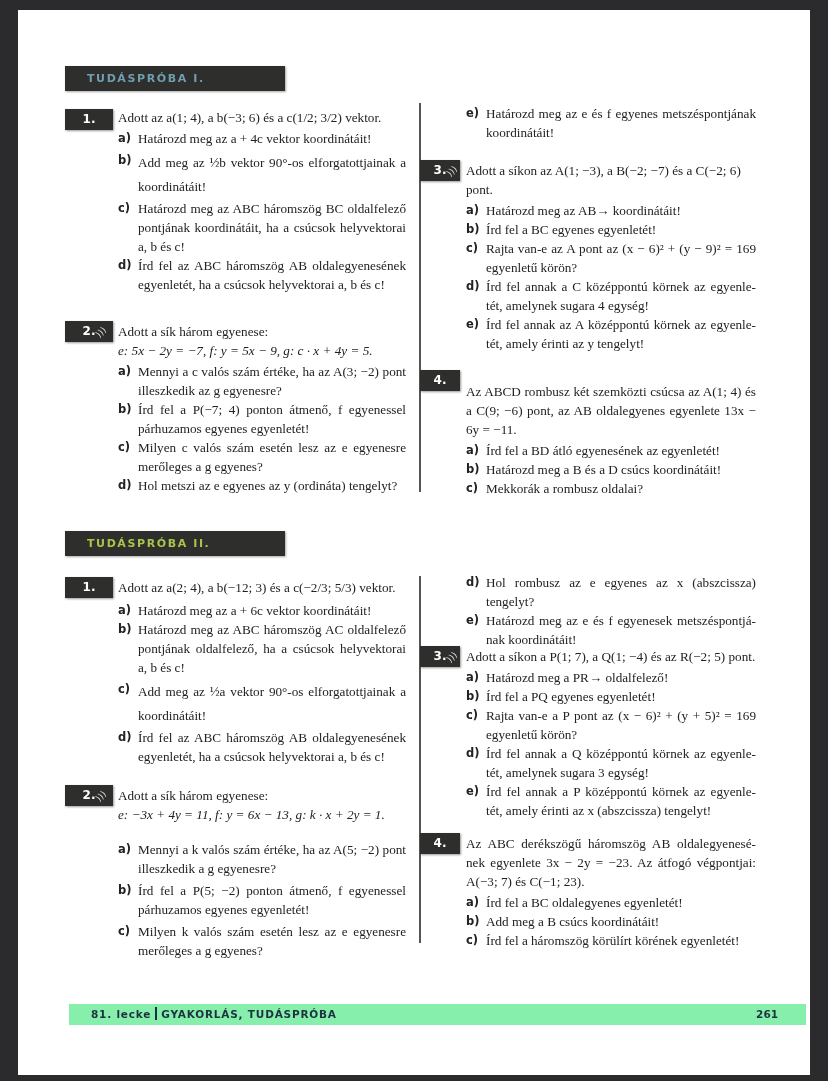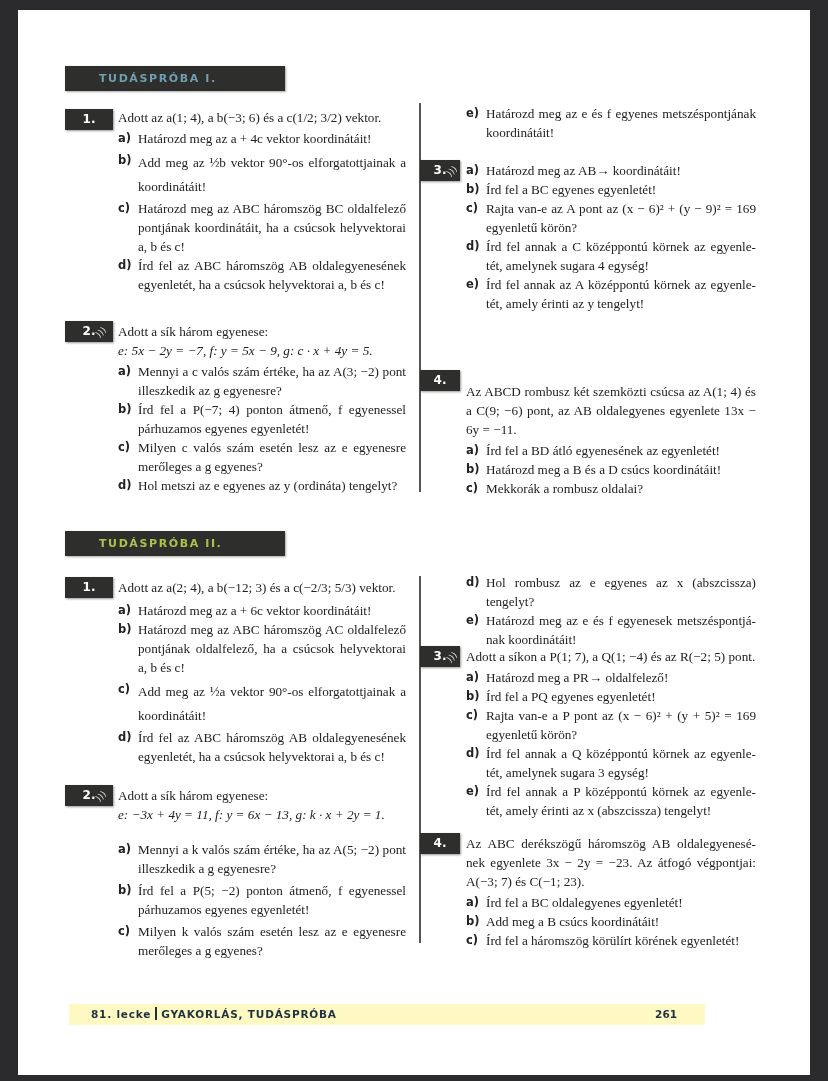--- a/index.html
+++ b/index.html
@@ -11,21 +11,21 @@
   }
   .page {
     position: absolute; left: 18px; top: 10px; width: 792px; height: 1065px;
     background: #ffffff;
   }
   .section-title {
     position: absolute; left: 47px; width: 220px; height: 25px;
     background: #2e2e2c; box-shadow: 1px 1px 2px rgba(0,0,0,0.35);
     font-family: "DejaVu Sans", sans-serif; font-weight: bold;
     font-size: 11px; letter-spacing: 1.6px; line-height: 25px;
-    padding-left: 34px; box-sizing: border-box;
+    padding-left: 22px; box-sizing: border-box;
   }
   .divider {
     position: absolute; left: 401px; width: 2px; background: #555;
   }
   .block { position: absolute; font-size: 13.2px; line-height: 19px; }
   .badge {
     position: absolute; width: 48px; height: 21px; background: #2e2e2c;
     color: #fff; font-family: "DejaVu Sans", sans-serif; font-weight: bold;
     font-size: 12px; line-height: 21px; text-align: center;
     box-shadow: 1px 1px 2px rgba(0,0,0,0.4);
@@ -35,22 +35,22 @@
     color: #ddd; font-weight: normal; transform: rotate(-45deg);
   }
   .stem { margin: 0 0 2px 0; }
   .sub { display: flex; margin: 0; }
   .sub .lbl {
     flex: 0 0 20px; font-family: "DejaVu Sans", sans-serif;
     font-weight: bold; font-size: 11.5px;
   }
   .sub .txt { flex: 1; text-align: justify; }
   .footer {
-    position: absolute; left: 69px; top: 1004px; width: 636px; height: 21px;
-    background: #fef9c3;
+    position: absolute; left: 69px; top: 1004px; width: 737px; height: 21px;
+    background: #86efac;
     font-family: "DejaVu Sans", sans-serif; font-weight: bold; font-size: 10.5px;
     color: #1f3140; line-height: 21px;
   }
   .footer .lesson { position: absolute; left: 22px; letter-spacing: 0.8px; }
   .footer .sep { display: inline-block; width: 2px; height: 13px; background: #1f3140; vertical-align: -2px; margin: 0 4px; }
   .footer .pnum { position: absolute; right: 28px; }
 </style>
 </head>
 <body>
 
@@ -104,20 +104,21 @@
 
   <div class="block" style="left:448px; top:94px; width:290px;">
     <div class="sub">
         <span class="lbl">e)</span>
         <span class="txt">Határozd meg az e és f egyenes metszéspontjának koordinátáit!</span>
       </div>
   </div>
 
   <div class="badge" style="left:402px; top:150px; width:40px;"><span>3.</span><span class="wifi" style="right:2px;">)))</span></div>
   <div class="block" style="left:448px; top:151px; width:290px;">
+    <p class="stem">Adott a síkon az A(1; −3), a B(−2; −7) és a C(−2; 6) pont.</p>
     <div class="sub">
         <span class="lbl">a)</span>
         <span class="txt">Határozd meg az AB→ koordinátáit!</span>
       </div>
     <div class="sub">
         <span class="lbl">b)</span>
         <span class="txt">Írd fel a BC egyenes egyenletét!</span>
       </div>
     <div class="sub">
         <span class="lbl">c)</span>

